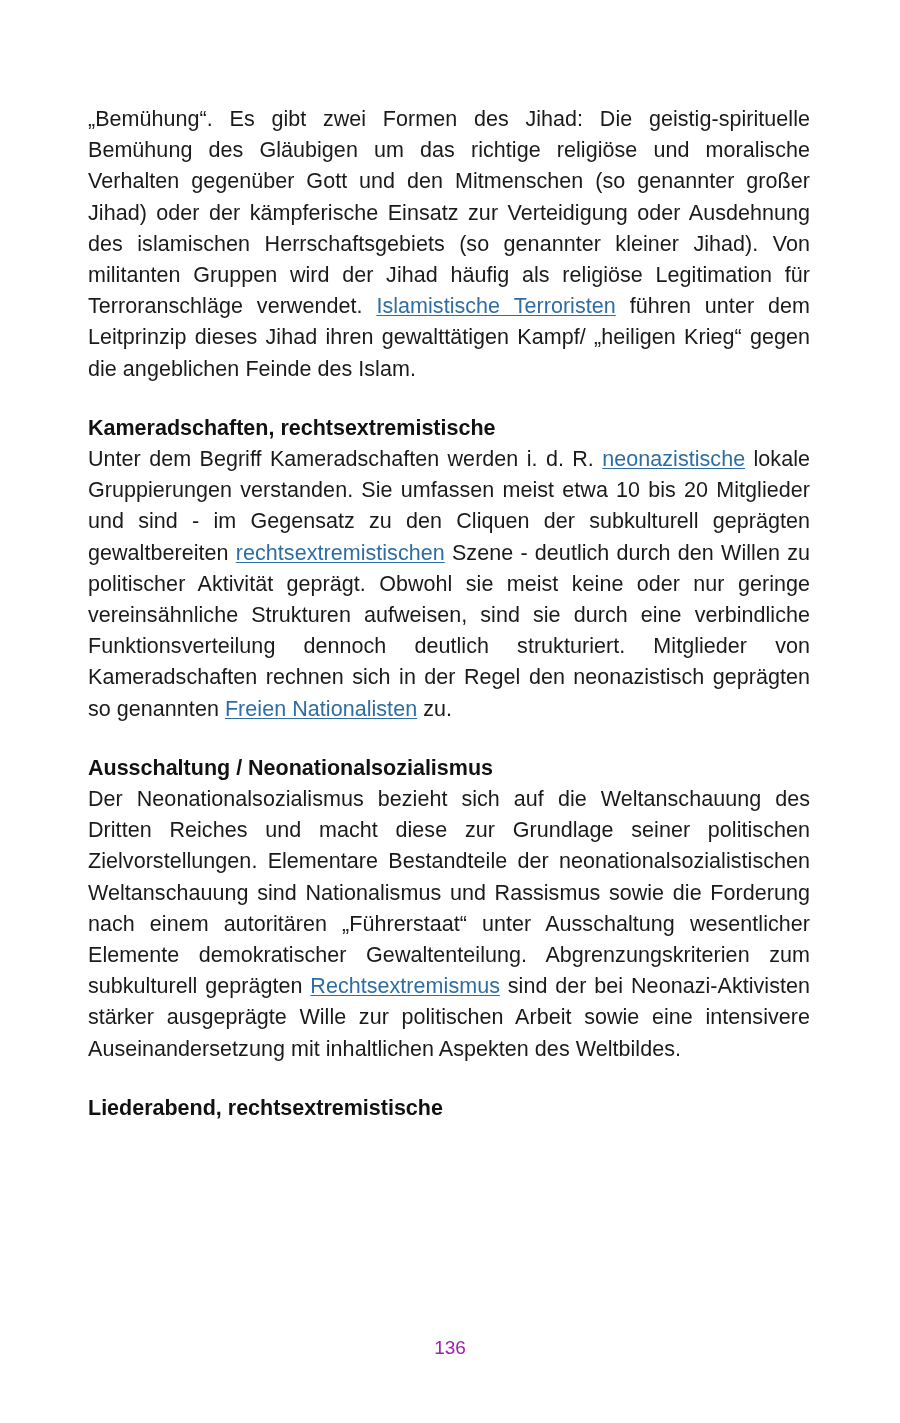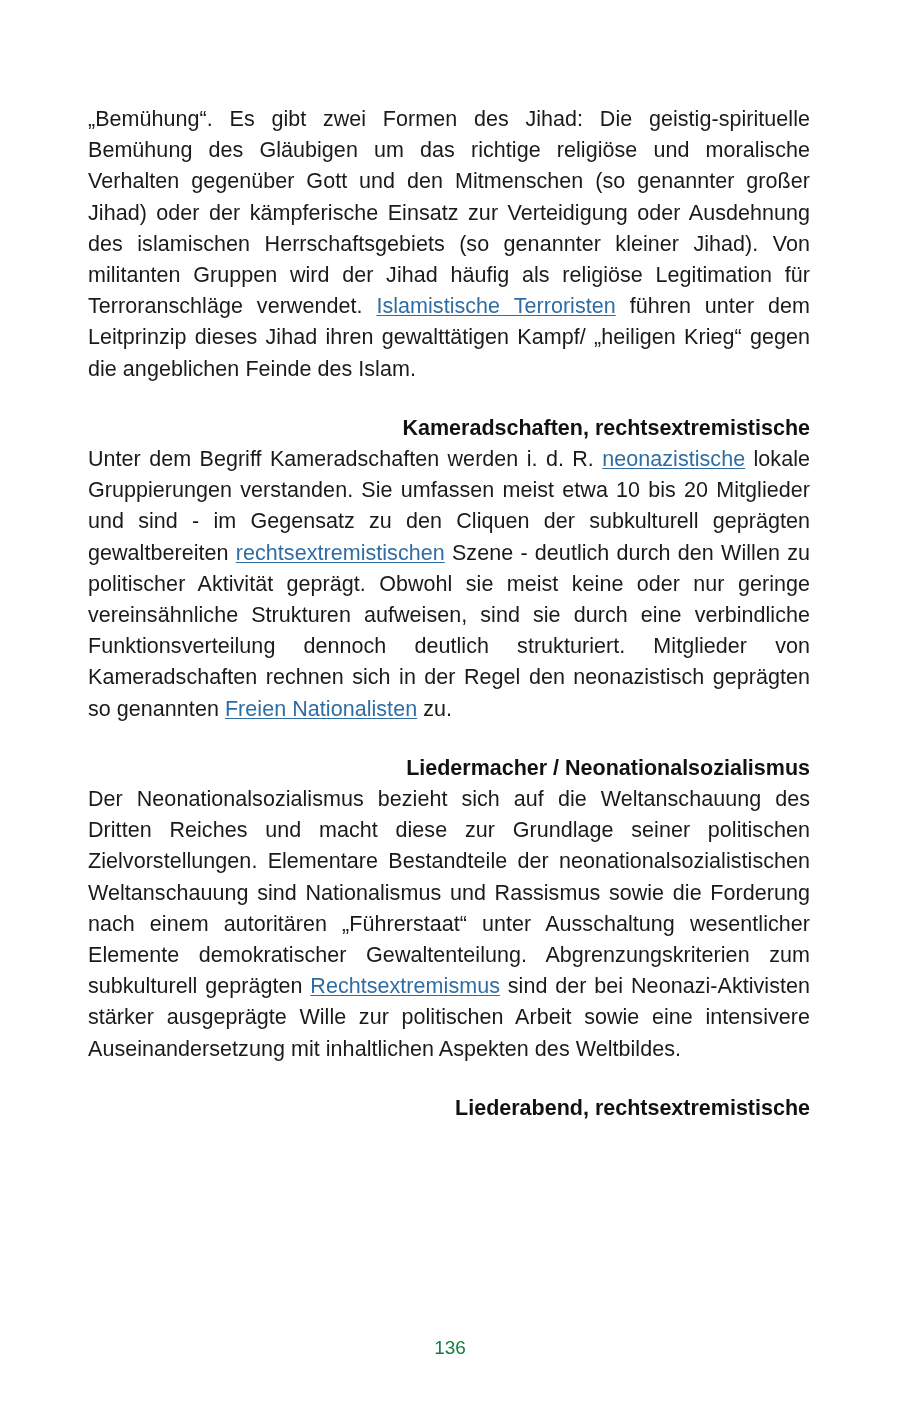--- a/index.html
+++ b/index.html
@@ -40,36 +40,36 @@
   }
   .heading-gap {
     height: 28px;
   }
   h2.entry-heading {
     margin: 0 0 0 0;
     font-size: 21.5px;
     line-height: 31.2px;
     font-weight: bold;
     color: #111111;
-    text-align: right;
+    text-align: left;
   }
   a.doc-link {
     color: #2e6da4;
     text-decoration: underline;
     text-decoration-thickness: 1px;
     text-underline-offset: 2px;
   }
   .page-number {
     position: absolute;
     left: 0;
     top: 1337px;
     width: 900px;
     text-align: center;
     font-size: 19px;
-    color: #15803d;
+    color: #a21caf;
   }
   
   .justify-block {
     text-align: justify;
     text-align-last: left;
   }
 </style>
 </head>
 <body>
 
@@ -78,21 +78,21 @@
 
     <p class="body-text justify-block"><span>„Bemühung“. Es gibt zwei Formen des Jihad: Die geistig-spirituelle Bemühung des Gläubigen um das richtige religiöse und moralische Verhalten gegenüber Gott und den Mitmenschen (so genannter großer Jihad) oder der kämpferische Einsatz zur Verteidigung oder Ausdehnung des islamischen Herrschaftsgebiets (so genannter kleiner Jihad). Von militanten Gruppen wird der Jihad häufig als religiöse Legitimation für Terroranschläge verwendet. </span><a class="doc-link" href="#">Islamistische Terroristen</a><span> führen unter dem Leitprinzip dieses Jihad ihren gewalttätigen Kampf/ „heiligen Krieg“ gegen die angeblichen Feinde des Islam.</span></p>
 
     <div class="heading-gap"></div>
 
     <h2 class="entry-heading">Kameradschaften, rechtsextremistische</h2>
     <p class="body-text justify-block"><span>Unter dem Begriff Kameradschaften werden i. d. R. </span><a class="doc-link" href="#">neonazistische</a><span> lokale Gruppierungen verstanden. Sie umfassen meist etwa 10 bis 20 Mitglieder und sind - im Gegensatz zu den Cliquen der subkulturell geprägten gewaltbereiten </span><a class="doc-link" href="#">rechtsextremistischen</a><span> Szene - deutlich durch den Willen zu politischer Aktivität geprägt. Obwohl sie meist keine oder nur geringe vereinsähnliche Strukturen aufweisen, sind sie durch eine verbindliche Funktionsverteilung dennoch deutlich strukturiert. Mitglieder von Kameradschaften rechnen sich in der Regel den neonazistisch geprägten so genannten </span><a class="doc-link" href="#">Freien Nationalisten</a><span> zu.</span></p>
 
     <div class="heading-gap"></div>
 
-    <h2 class="entry-heading">Liedermacher / Neonationalsozialismus</h2>
+    <h2 class="entry-heading">Ausschaltung / Neonationalsozialismus</h2>
     <p class="body-text justify-block"><span>Der Neonationalsozialismus bezieht sich auf die Weltanschauung des Dritten Reiches und macht diese zur Grundlage seiner politischen Zielvorstellungen. Elementare Bestandteile der neonationalsozialistischen Weltanschauung sind Nationalismus und Rassismus sowie die Forderung nach einem autoritären „Führerstaat“ unter Ausschaltung wesentlicher Elemente demokratischer Gewaltenteilung. Abgrenzungskriterien zum subkulturell geprägten </span><a class="doc-link" href="#">Rechtsextremismus</a><span> sind der bei Neonazi-Aktivisten stärker ausgeprägte Wille zur politischen Arbeit sowie eine intensivere Auseinandersetzung mit inhaltlichen Aspekten des Weltbildes.</span></p>
 
     <div class="heading-gap"></div>
 
     <h2 class="entry-heading">Liederabend, rechtsextremistische</h2>
 
   </div>
 
   <div class="page-number">136</div>
 </div>

